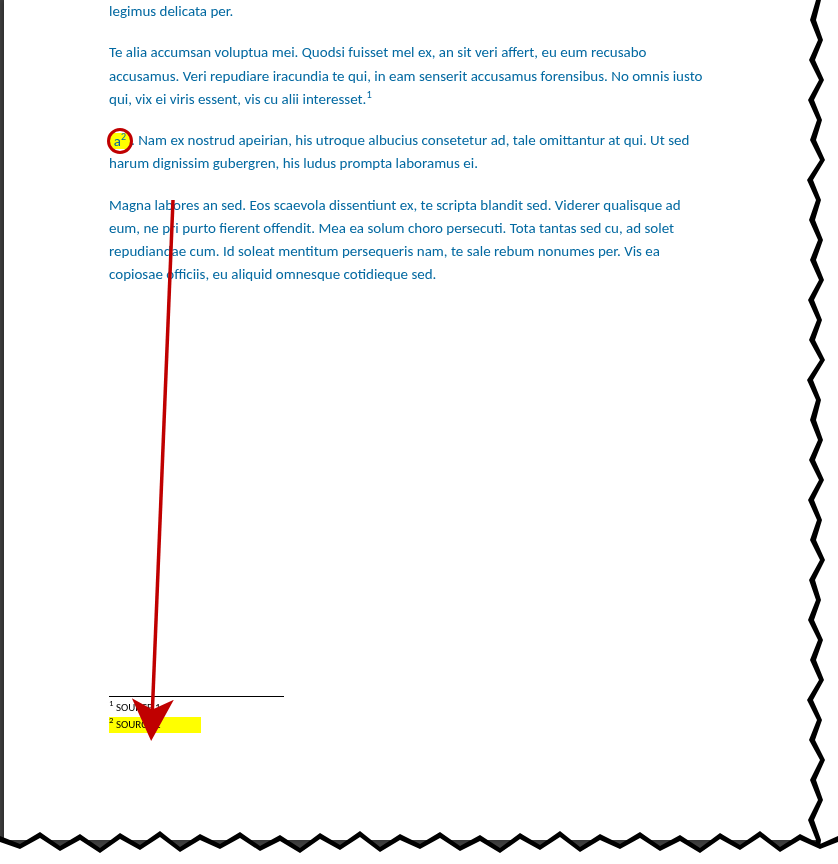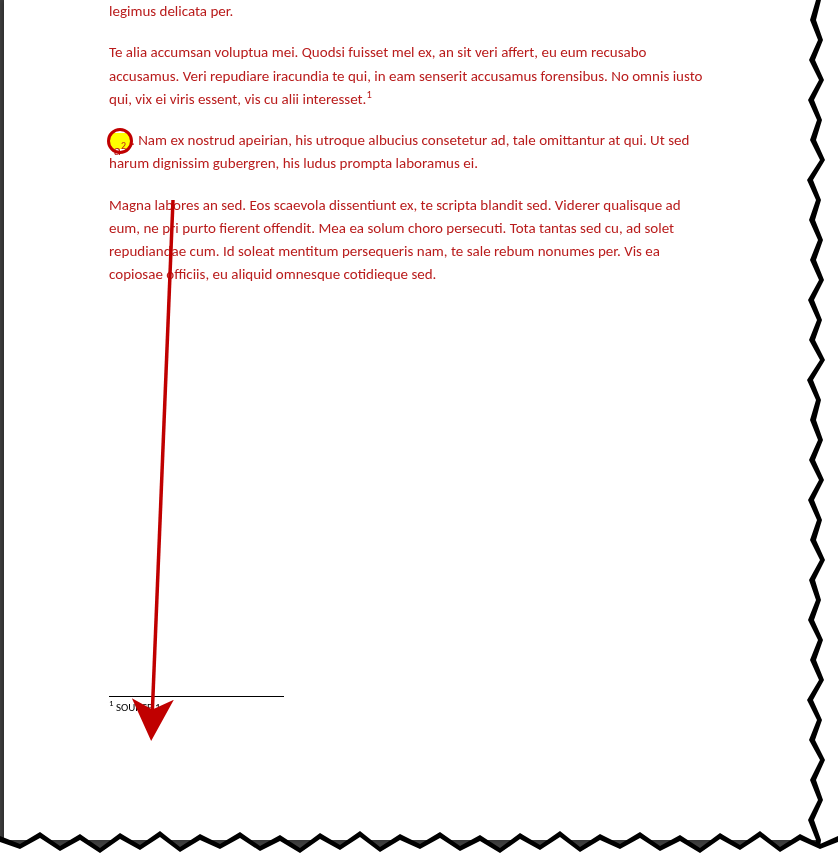--- a/index.html
+++ b/index.html
@@ -18,21 +18,21 @@
     width: 820px;
     height: 840px;
     background: #fff;
     box-shadow: -2px 0 4px rgba(0,0,0,0.3);
   }
   .page-content {
     position: absolute;
     left: 105px;
     top: 0;
     width: 600px;
-    color: #b91c1c;
+    color: #0369a1;
     font-size: 15px;
     line-height: 1.55;
   }
   .para {
     margin-bottom: 18px;
     text-align: left;
   }
   sup {
     font-size: 0.7em;
     vertical-align: super;
@@ -65,21 +65,20 @@
     border-radius: 50%;
   }
   .fn-circle .num {
     position: absolute;
     left: 0;
     top: 0;
     width: 26px;
     text-align: center;
     font-size: 15px;
     line-height: 26px;
-    margin-top: 9px;
   }
   .fn-circle .num sup { font-size: 10px; }
   .footnotes {
     position: absolute;
     left: 105px;
     top: 696px;
     width: 600px;
     font-size: 11px;
     line-height: 1.5;
   }
@@ -149,20 +148,25 @@
       <span>Magna labores an sed. Eos scaevola dissentiunt ex, te scripta blandit sed. Viderer qualisque ad eum, ne pri purto fierent offendit. Mea ea solum choro persecuti. Tota tantas sed cu, ad solet repudiandae cum. Id soleat mentitum persequeris nam, te sale rebum nonumes per. Vis ea copiosae officiis, eu aliquid omnesque cotidieque sed.</span>
     </div>
 
   </div>
 
   <div class="footnotes">
     <div class="rule"></div>
     <div class="footnote-line">
       <sup>1</sup><span> SOURCE 1</span>
     </div>
+    <div class="footnote-line">
+      <span class="footnote-hl">
+        <sup>2</sup><span> SOURCE 2</span>
+      </span>
+    </div>
   </div>
 
 </div>
 
 <svg class="arrow-svg" viewBox="0 0 838 864">
   <defs>
     <marker id="arrh" markerWidth="12" markerHeight="12" refX="6" refY="6" orient="auto">
       <path d="M0,0 L12,6 L0,12 L3,6 Z" fill="#c00000"></path>
     </marker>
   </defs>

